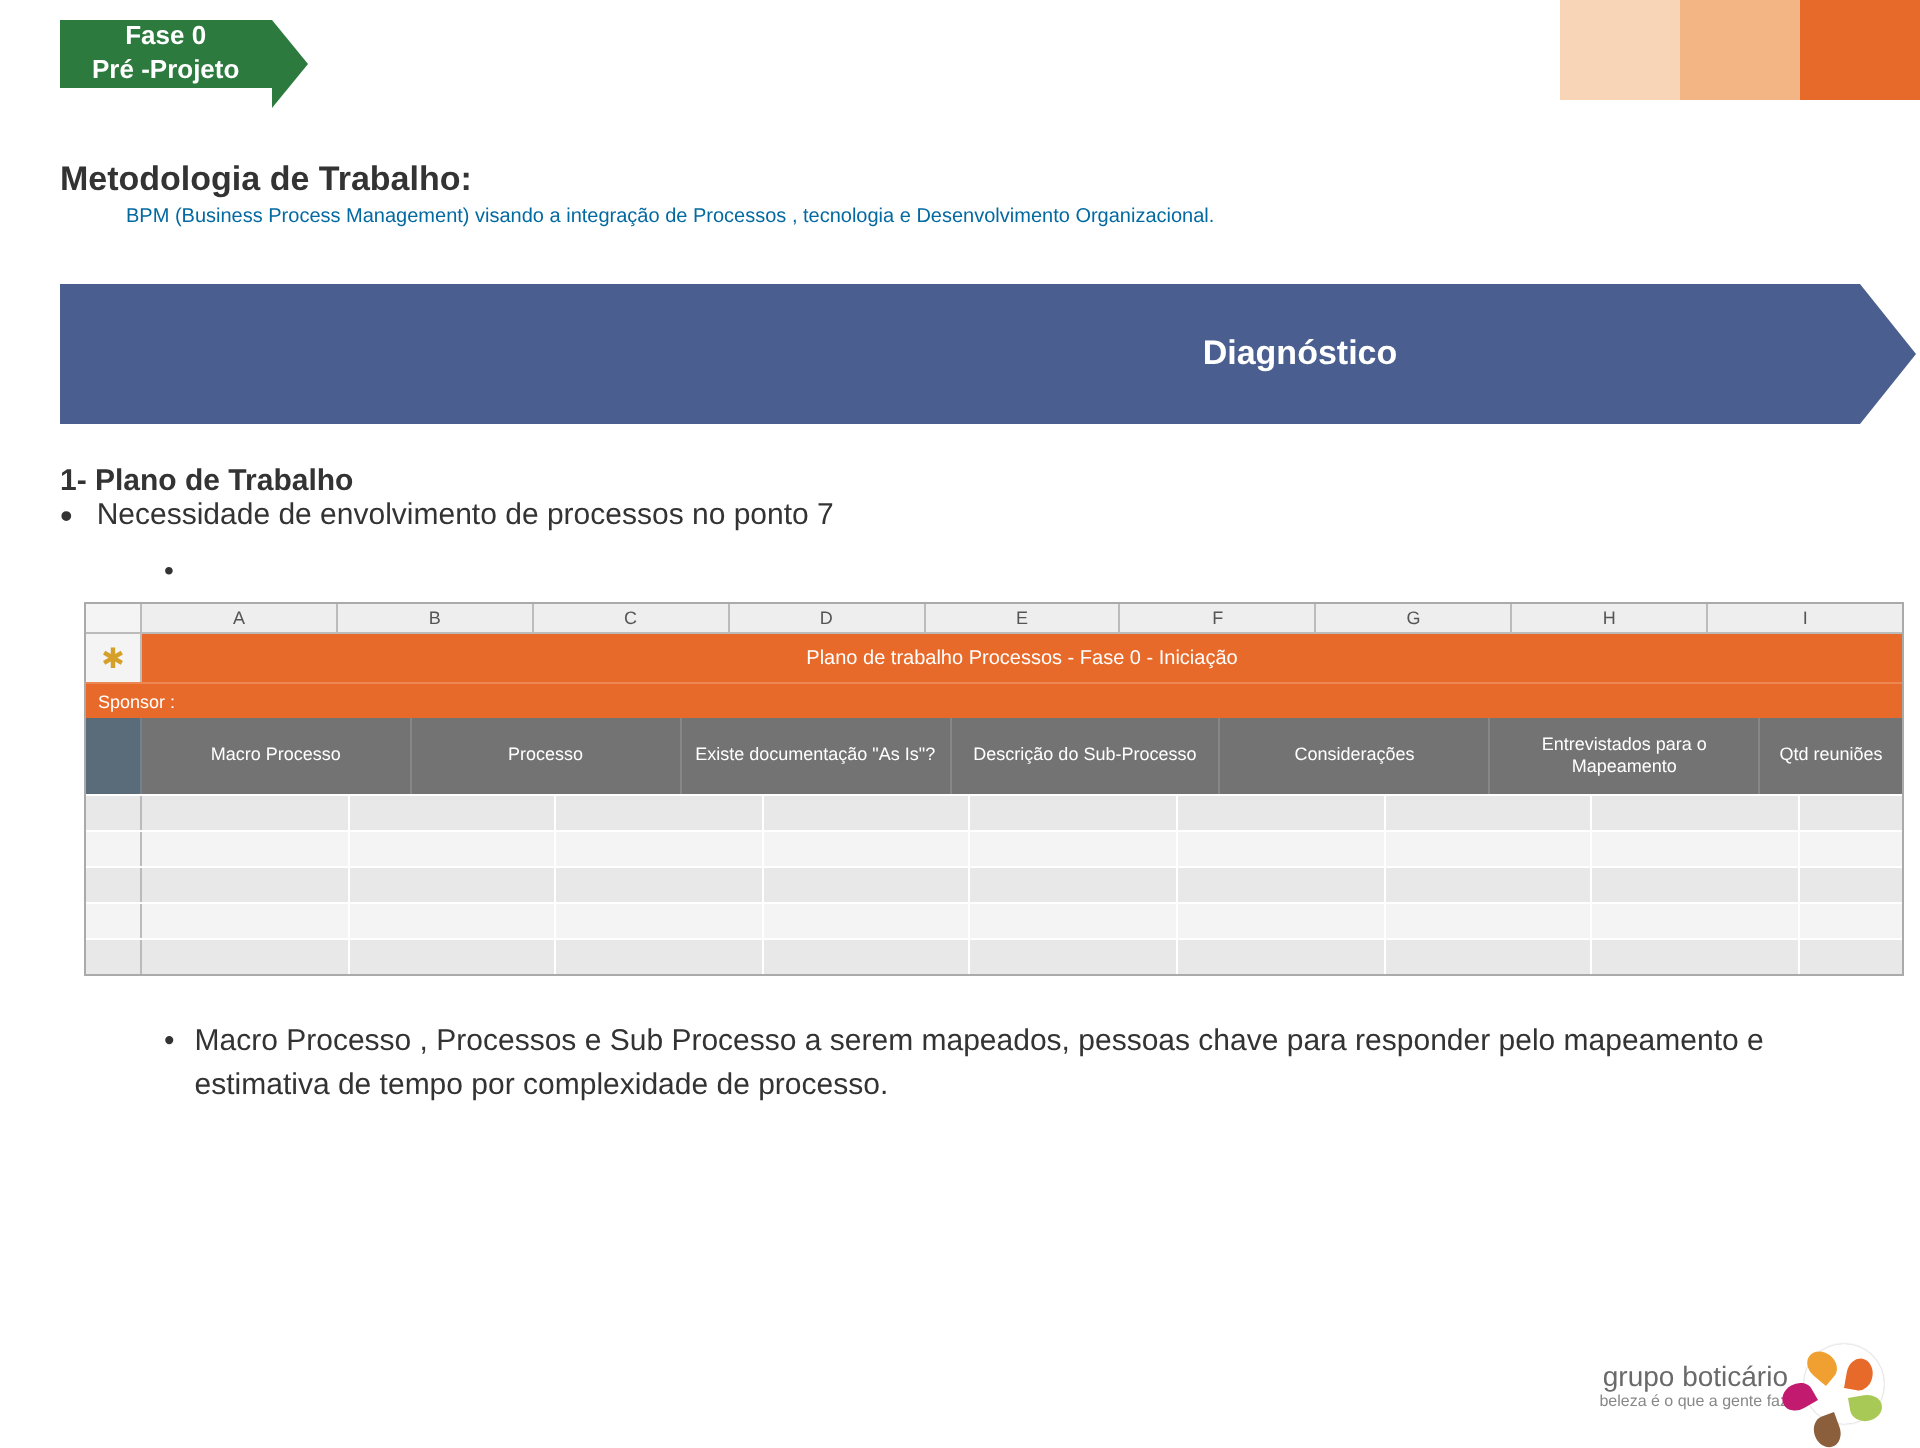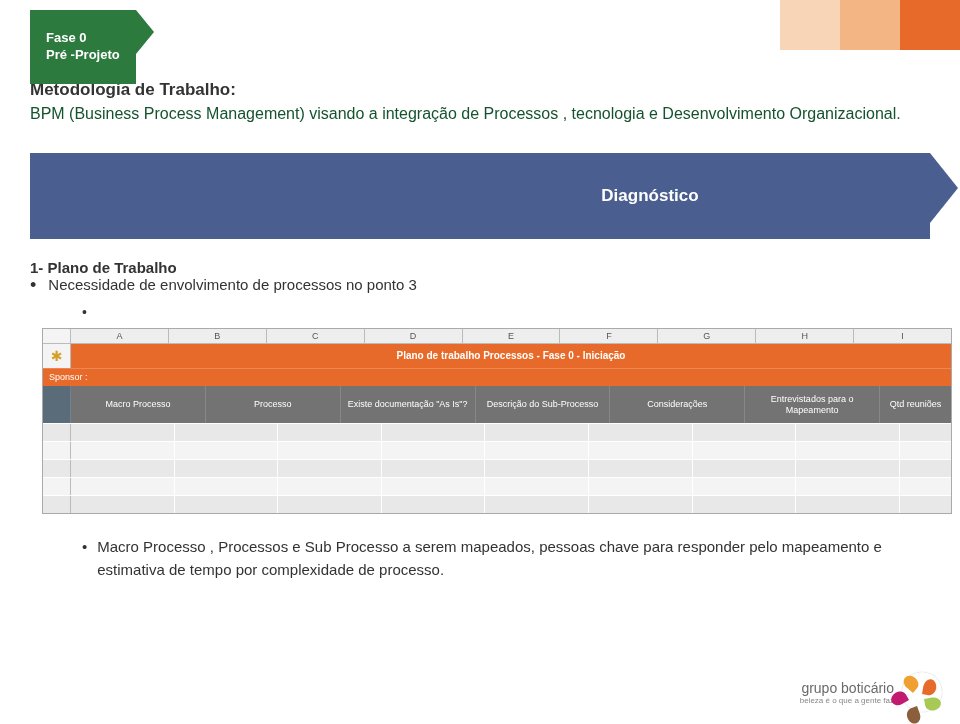--- a/index.html
+++ b/index.html
@@ -10,23 +10,24 @@
   background: #fff;
   position: relative;
   color: #333;
 }
 .badge {
   position: absolute;
   top: 10px;
   left: 30px;
   background: #2d7a3e;
   color: #fff;
-  padding: 20px 16px;
+  padding: 0 16px;
   font-size: 13px;
   font-weight: bold;
+  text-align: center;
   line-height: 1.3;
 }
 .badge::after {
   content: "";
   position: absolute;
   right: -18px;
   top: 0;
   width: 0;
   height: 0;
   border-top: 22px solid transparent;
@@ -48,29 +49,30 @@
 .cb3 { background: #e86a2a; }
 .content {
   padding: 80px 30px 0 30px;
 }
 .title {
   font-size: 17px;
   font-weight: bold;
   color: #333;
 }
 .subtitle {
-  font-size: 16px;
-  color: #14532d;
+  font-size: 10px;
+  color: #0369a1;
   line-height: 1.8;
+  margin-left: 33px;
 }
 .diag-banner {
   margin-top: 24px;
   display: flex;
   align-items: stretch;
-  height: 86px;
+  height: 70px;
 }
 .diag-left {
   width: 340px;
   background: #4a5f8f;
 }
 .diag-main {
   flex: 1;
   background: #4a5f8f;
   color: #fff;
   font-size: 17px;
@@ -150,21 +152,21 @@
 .sp-title-row {
   display: flex;
   background: #e86a2a;
   color: #fff;
   height: 24px;
 }
 .sp-title-row .title-text {
   flex: 1;
   text-align: center;
   font-size: 10px;
-  font-weight: bold;
+  font-weight: normal;
   display: flex;
   align-items: center;
   justify-content: center;
 }
 .sp-note-row {
   display: flex;
   background: #e86a2a;
   color: #fff;
   height: 18px;
   border-top: 1px solid rgba(255,255,255,0.2);
@@ -271,21 +273,21 @@
 
   <div class="diag-banner">
     <div class="diag-left"></div>
     <div class="diag-main">Diagnóstico</div>
   </div>
 
   <div class="section-title">1- Plano de Trabalho</div>
 
   <div class="bullet-row">
     <span class="dot">•</span>
-    <span>Necessidade de envolvimento de processos no ponto 3</span>
+    <span>Necessidade de envolvimento de processos no ponto 7</span>
   </div>
 
   <div class="sub-bullet">
     <span class="dot">•</span>
   </div>
 
   <div class="spreadsheet">
     <div class="sp-cols">
       <div class="star-cell"></div>
       <div class="sp-col">A</div>

